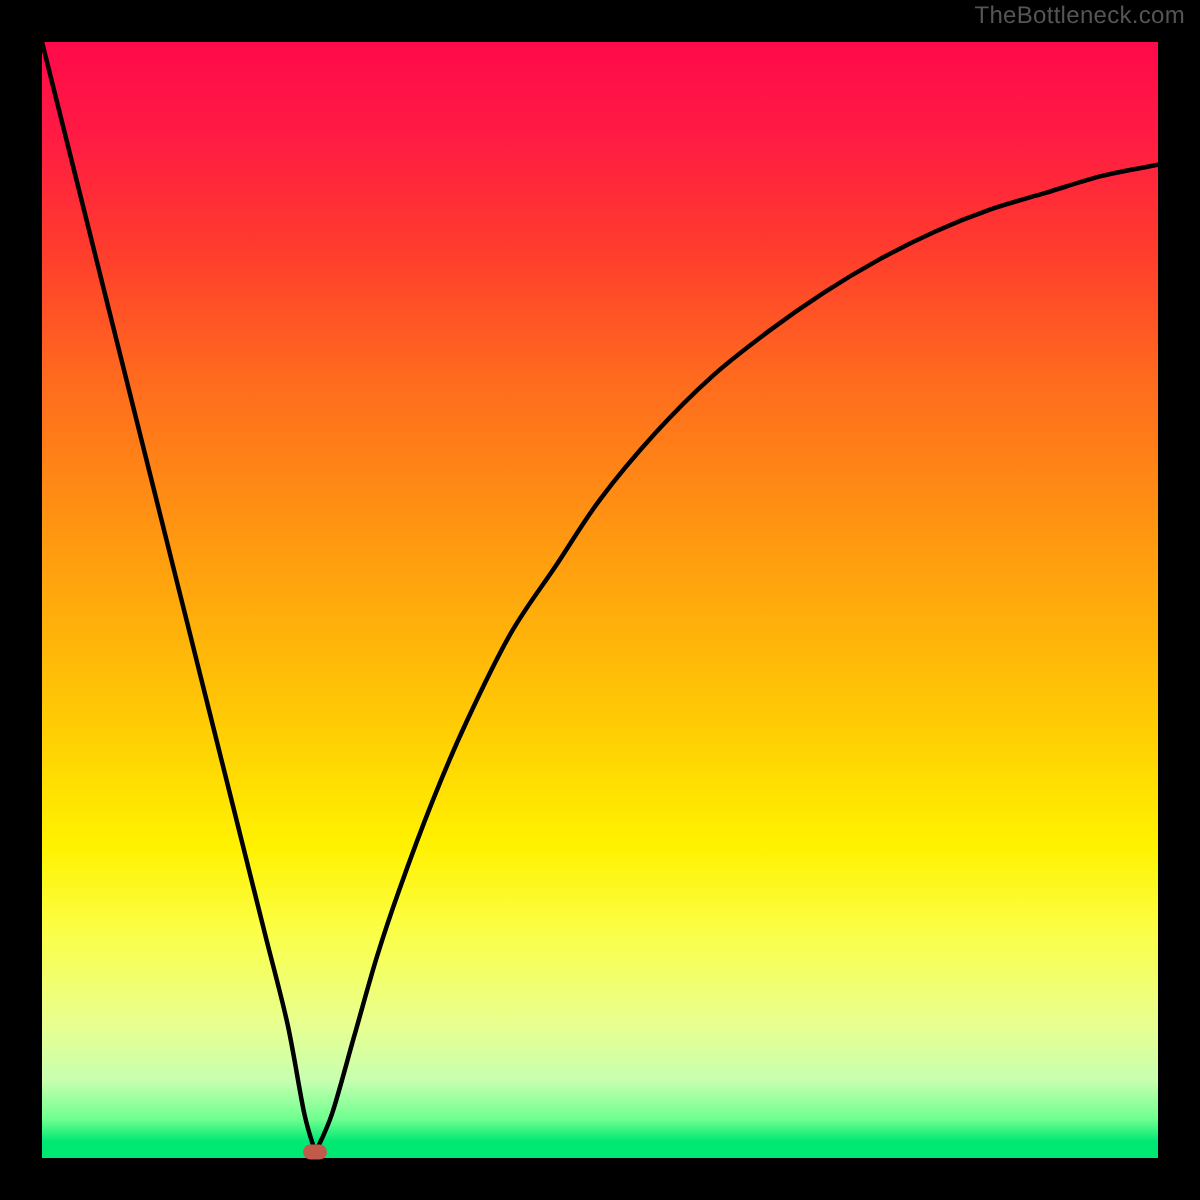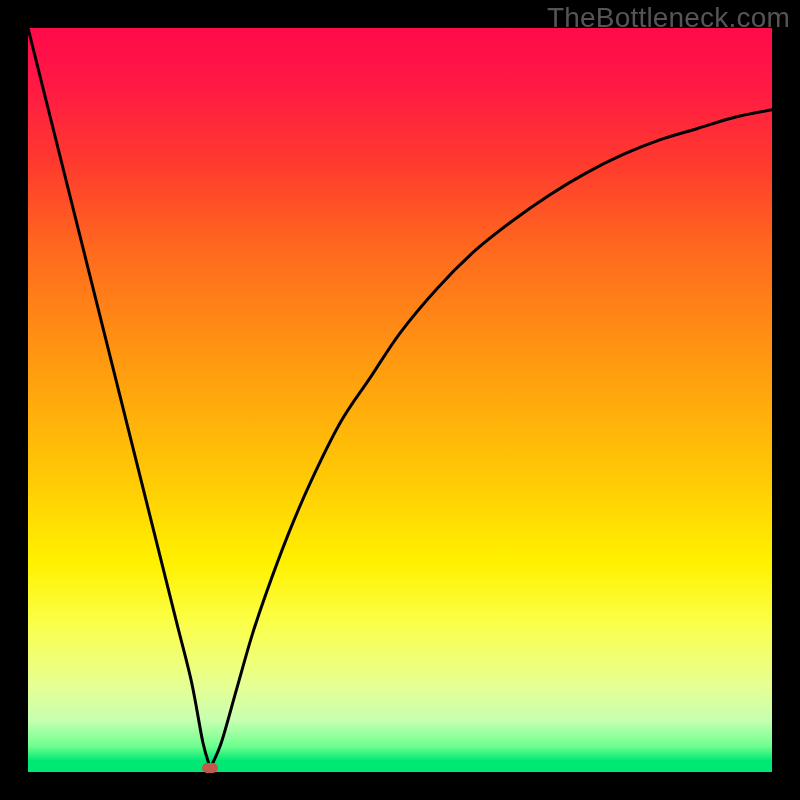--- a/index.html
+++ b/index.html
@@ -15,21 +15,21 @@
     position: relative;
     width: 800px;
     height: 800px;
     background: #000;
   }
   .watermark {
     position: absolute;
     top: 2px;
     right: 10px;
     color: #555;
-    font-size: 28px;
+    font-size: 16px;
     font-weight: 500;
     letter-spacing: 0.2px;
     z-index: 10;
   }
   .plot {
     position: absolute;
     left: 28px;
     top: 28px;
     width: 744px;
     height: 744px;

